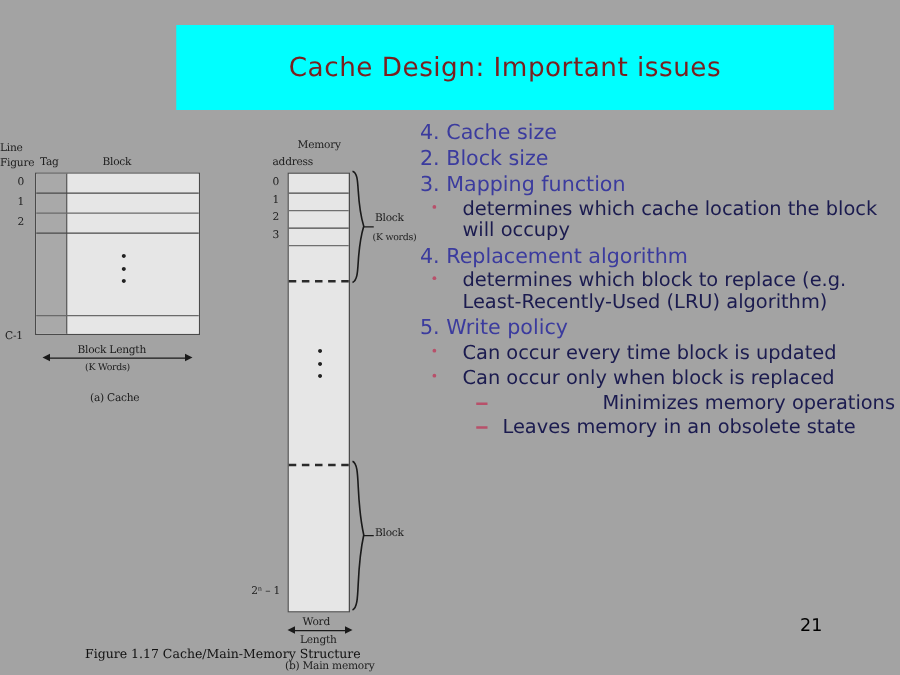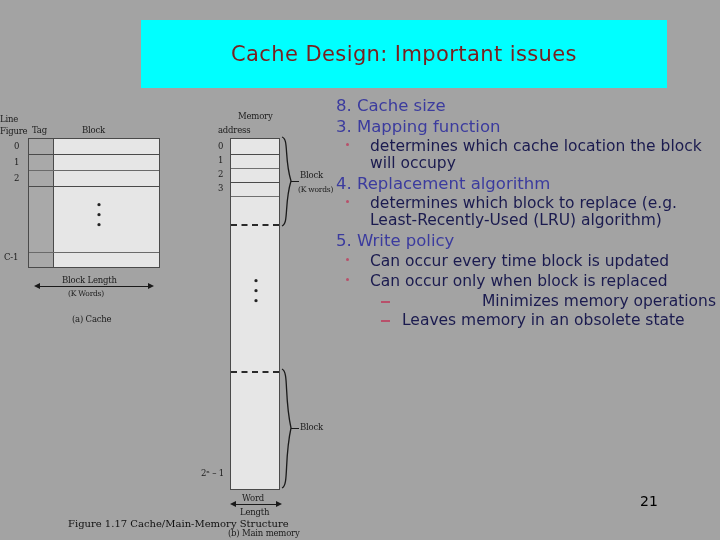--- a/index.html
+++ b/index.html
@@ -224,21 +224,22 @@
 <body>
 
 <div id="slide">
 
   <div id="title-banner">
     <div id="title-text">Cache Design: Important issues</div>
   </div>
 
   <div id="content-list">
 
-    <div class="num-item">8. Cache size</div>
+    <div class="num-item">4. Cache size</div>
+    <div class="num-item">2. Block size</div>
     <div class="num-item">3. Mapping function</div>
 
     <div class="bullet-item">
       <span class="dot"></span>
       <span>determines which cache location the block will occupy</span>
     </div>
 
     <div class="num-item" style="margin-top:2px;">4. Replacement algorithm</div>
 
     <div class="bullet-item">
@@ -287,21 +288,21 @@
       <div class="rowline thin" style="top:31px;"></div>
       <div class="rowline" style="top:47px;"></div>
       <div class="rowline thin" style="top:113px;"></div>
 
       <div class="vdots" style="left:63px; top:62px; width:14px;">•<br>•<br>•</div>
     </div>
 
     <div class="fig-label" style="left:14px; top:41px;">0</div>
     <div class="fig-label" style="left:14px; top:57px;">1</div>
     <div class="fig-label" style="left:14px; top:73px;">2</div>
-    <div class="fig-label" style="left:4px; top:152px;">C-1</div>
+    <div class="fig-label" style="left:4px; top:164px;">C-1</div>
 
     <div class="harrow" style="left:40px; top:186px; width:108px;"></div>
     <div class="arrowhead left" style="left:34px; top:183px;"></div>
     <div class="arrowhead right" style="left:148px; top:183px;"></div>
     <div class="fig-label" style="left:62px; top:175px;">Block Length</div>
     <div class="fig-label sm" style="left:68px; top:189px;">(K Words)</div>
     <div class="fig-label" style="left:72px; top:214px;">(a) Cache</div>
 
     <div class="fig-label" style="left:218px; top:11px;margin-left:20px;">Memory</div>
     <div class="fig-label" style="left:218px; top:25px;">address</div>

